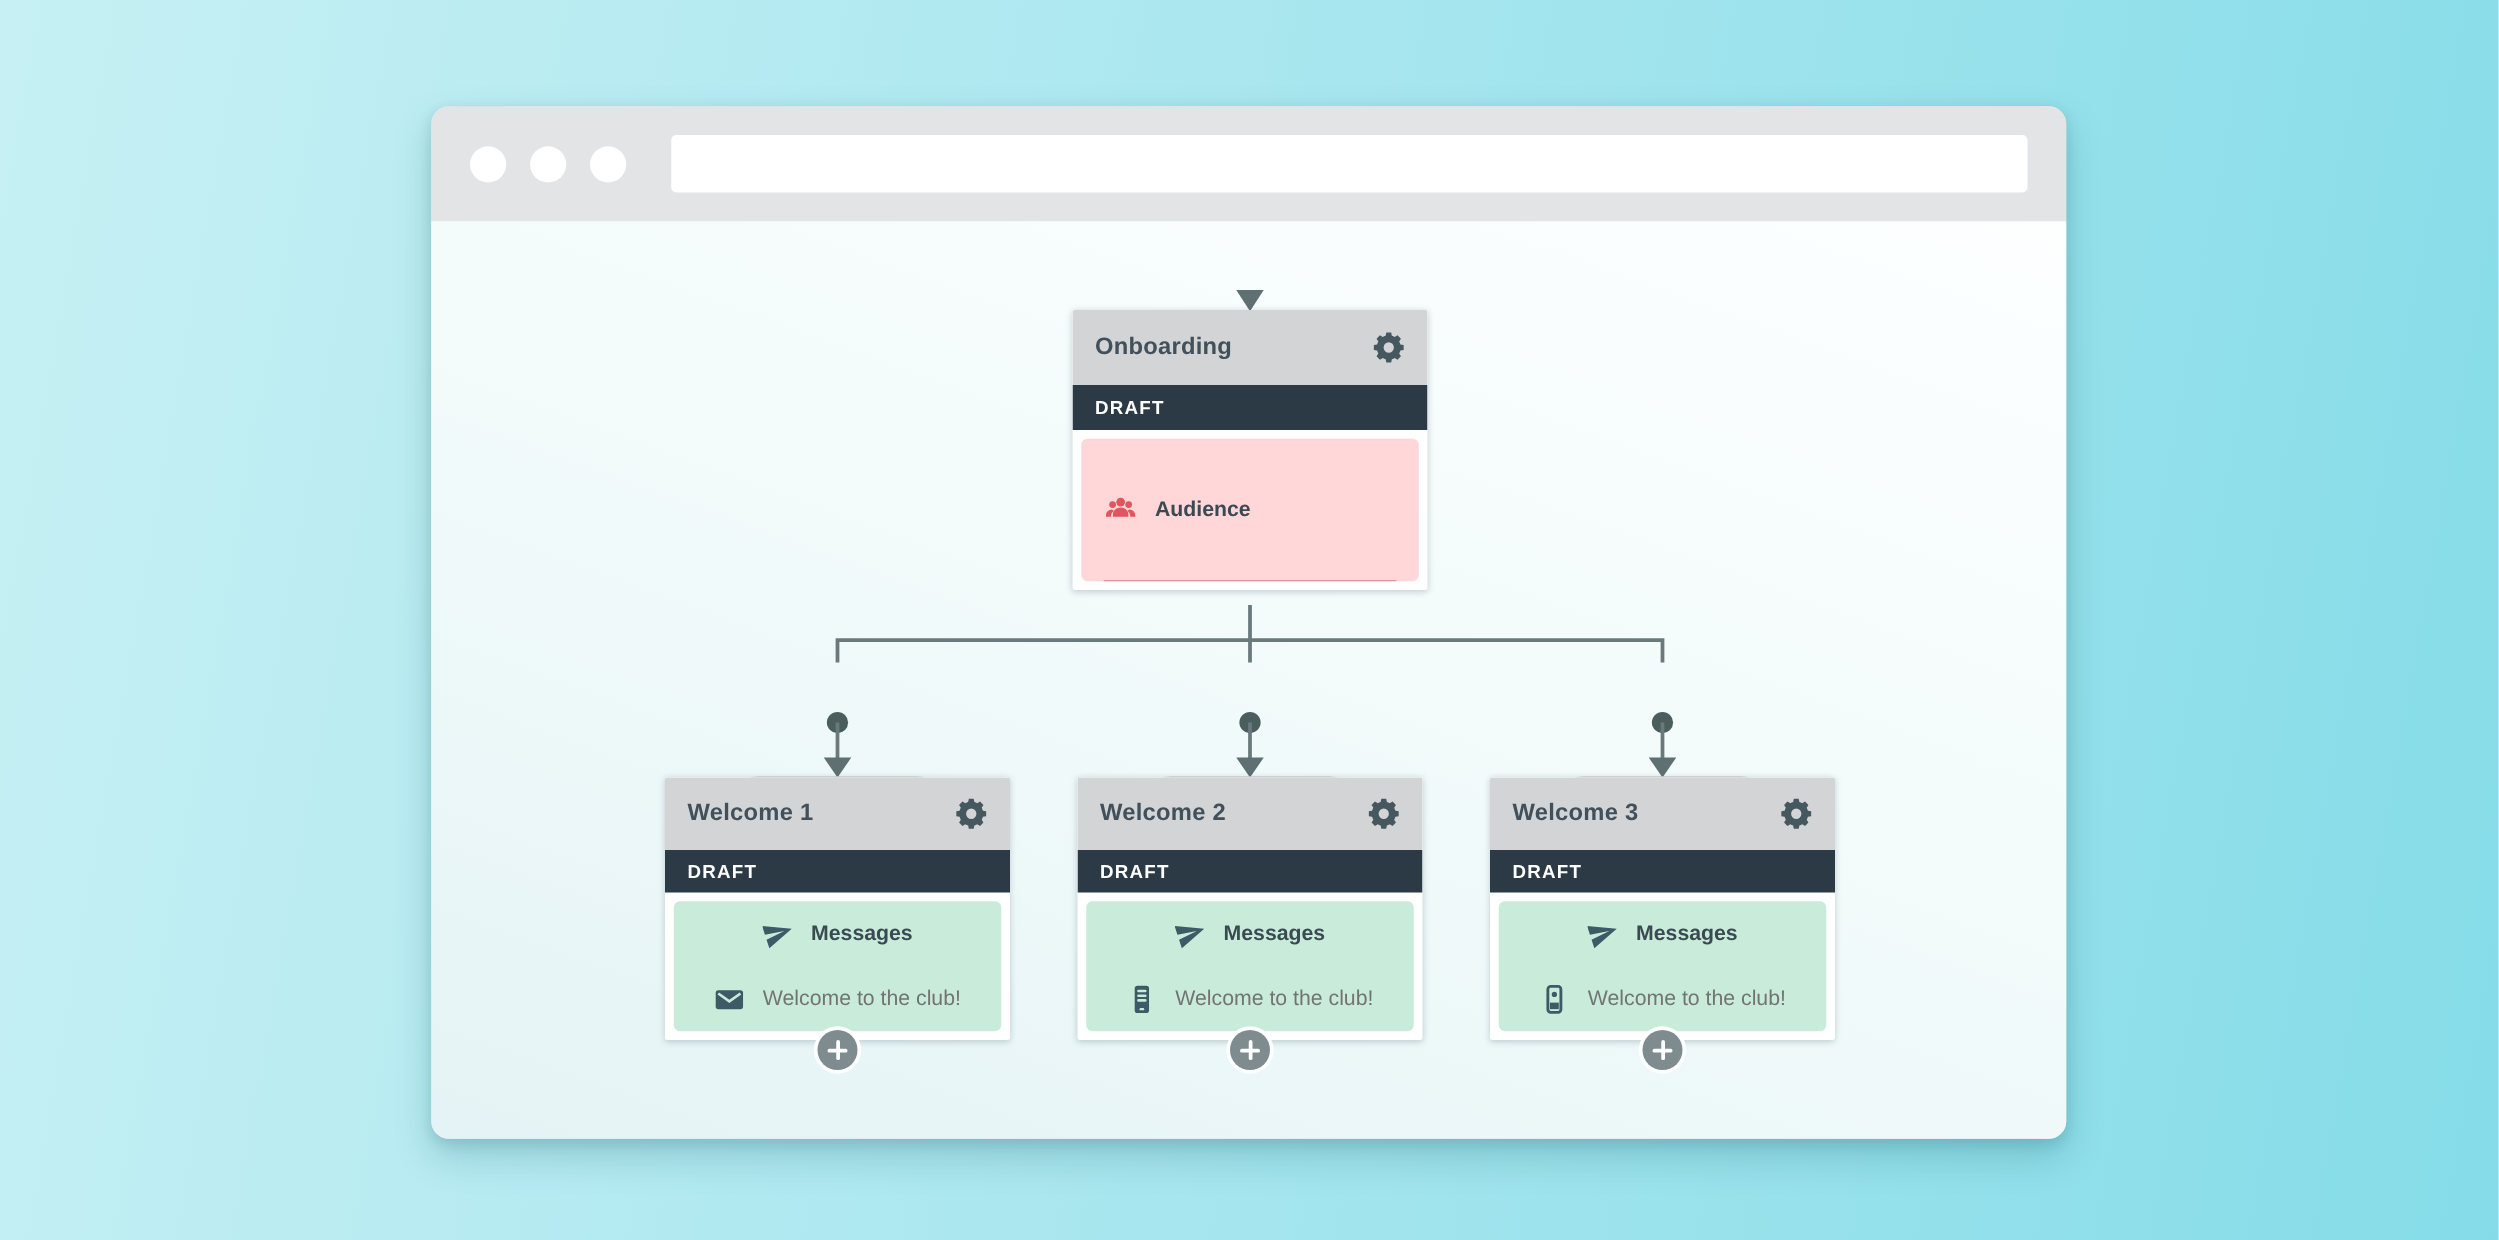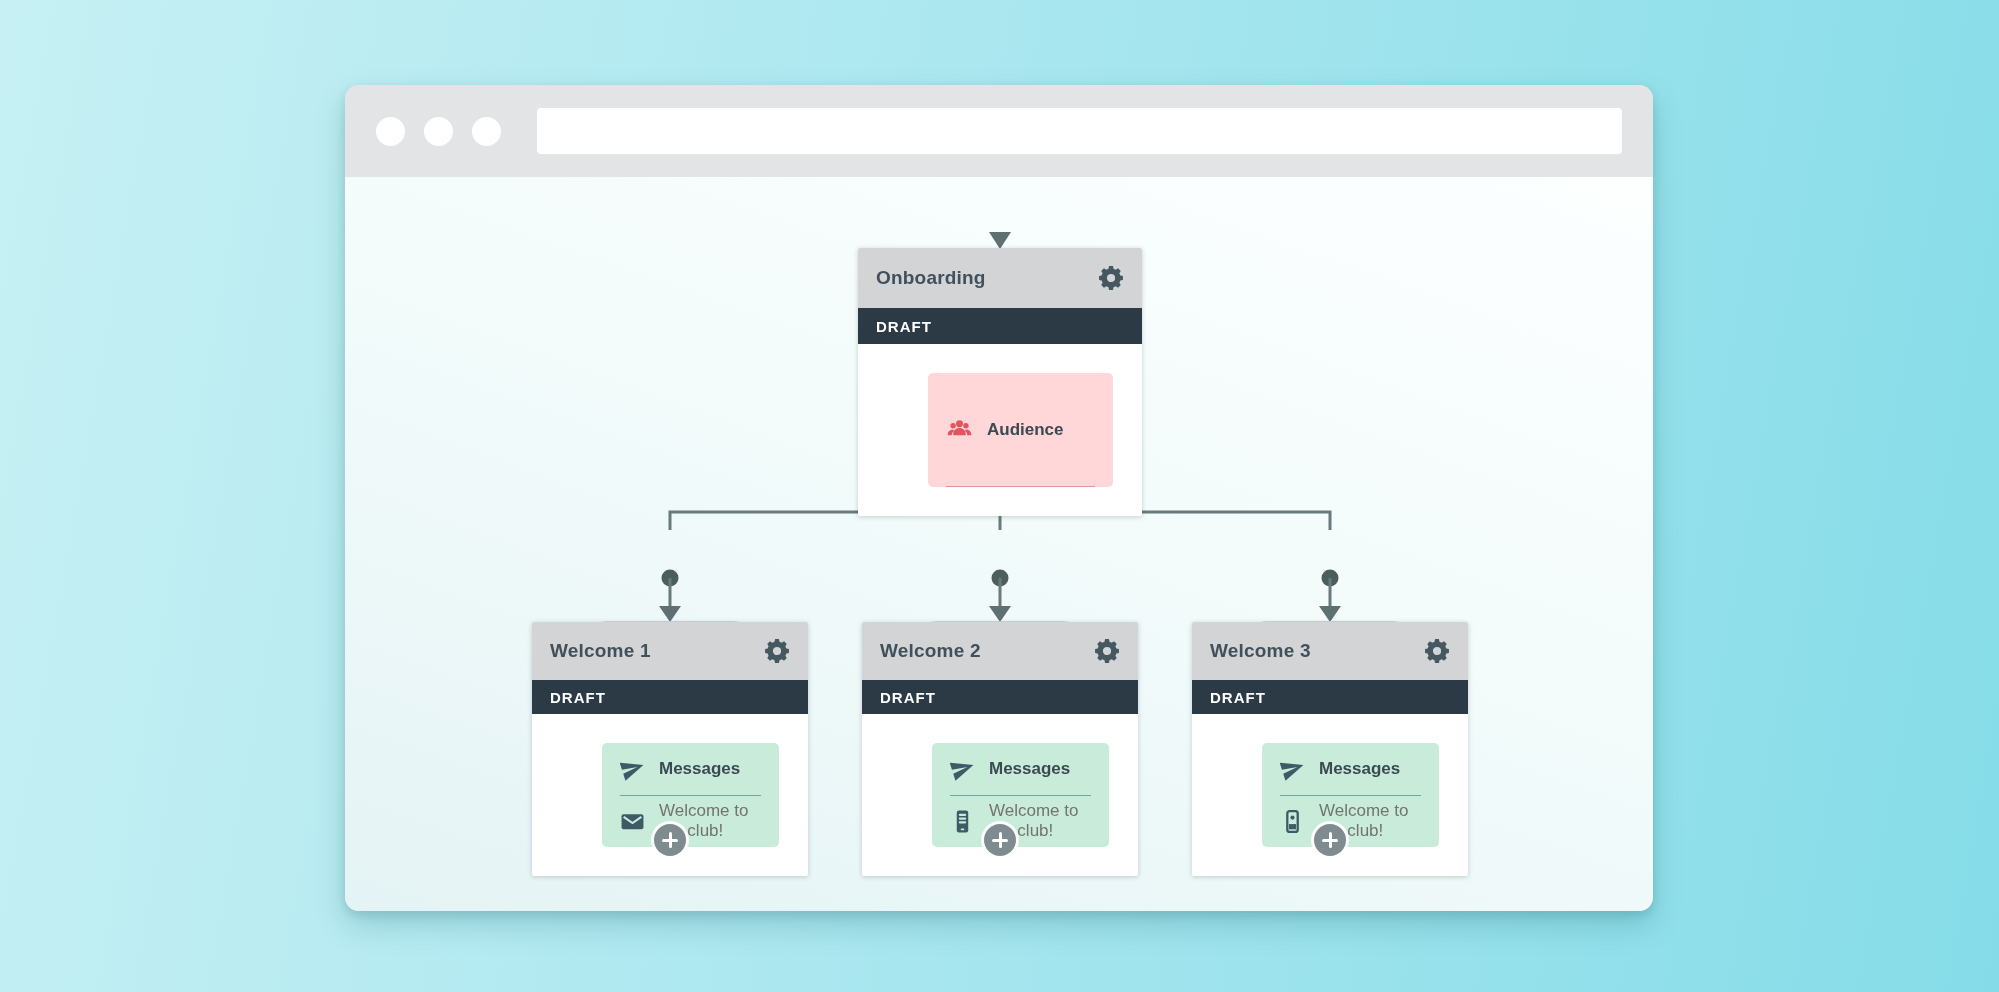--- a/index.html
+++ b/index.html
@@ -23,24 +23,24 @@
   .connectors{position:absolute;left:0;top:0;}
   
   .card{position:absolute;background:#ffffff;border-radius:2px;
         box-shadow:0 1px 5px rgba(50,80,90,.25);overflow:hidden;}
   .card-header{height:60px;background:#d2d4d6;display:flex;align-items:center;
                justify-content:space-between;padding:0 18px;}
   .card-title{font-size:19px;font-weight:bold;color:#41505a;letter-spacing:.2px;}
   .gear-btn{width:26px;height:26px;cursor:pointer;display:flex;align-items:center;}
   .status-bar{height:36px;background:#2c3a45;display:flex;align-items:center;padding:0 18px;}
   .status-text{color:#ffffff;font-size:15px;font-weight:bold;letter-spacing:1px;}
-  .card-body{padding:29px;margin-left:41px;}
+  .card-body{padding:7px;}
   .panel{border-radius:5px;display:flex;flex-direction:column;}
   .panel.pink{background:#ffd7d9;}
-  .panel.mint{background:#c9ecda;}
+  .panel.mint{background:#c9ecda;align-items:center;}
   .panel-row{display:flex;align-items:center;gap:14px;padding:0 18px;flex:1;}
   .panel-heading{font-size:17px;font-weight:bold;color:#3b4a52;}
   .panel-item{font-size:17px;color:#737373;}
   .panel-divider{height:0;border-top:1.5px solid;margin:0 18px;}
   .panel.pink .panel-divider{border-color:#e0959b;}
   .panel.mint .panel-divider{border-color:#74a59d;}
   .entry-card .panel{height:114px;}
   .msg-card .panel{height:104px;}
   
   .pill{position:absolute;top:444px;width:170px;height:44px;background:#d2d4d6;

